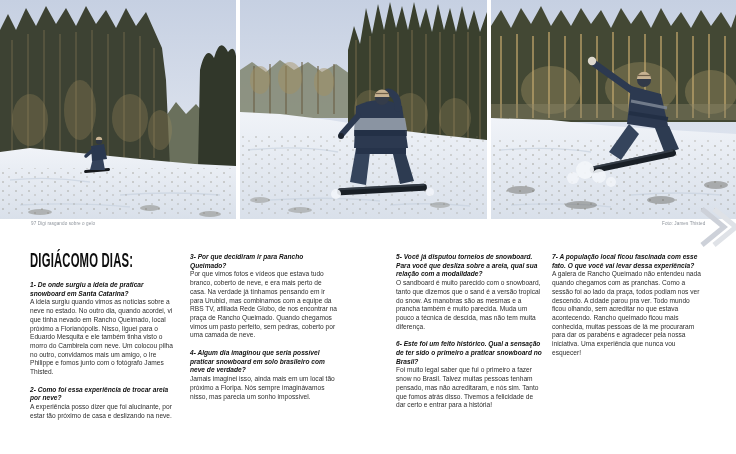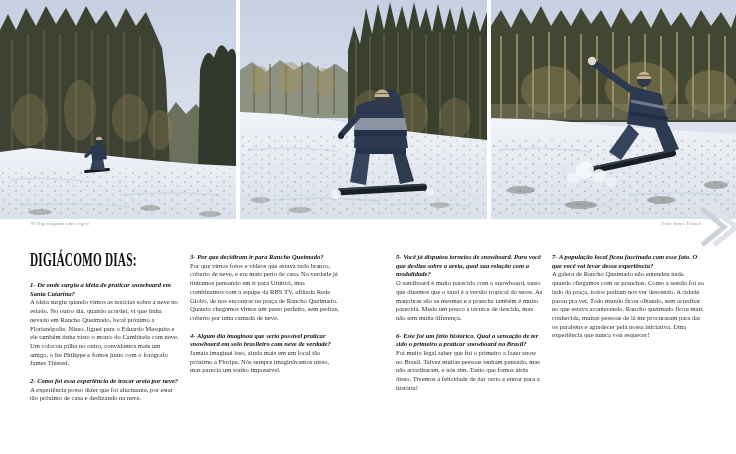--- a/index.html
+++ b/index.html
@@ -1,17 +1,17 @@
 <!DOCTYPE html>
 <html><head>
 <meta charset="utf-8">
 <style>
   html,body{margin:0;padding:0;background:#ffffff;}
   .page{position:relative;width:736px;height:454px;background:#ffffff;overflow:hidden;
-        font-family:Liberation Serif, serif;color:#2b2b2b;}
+        font-family:Liberation Sans, sans-serif;color:#2b2b2b;}
   .photo{position:absolute;top:0;height:219px;overflow:hidden;background:#dfe5ef;}
   .photo svg{display:block;}
   #photo1{left:0;width:236px;}
   #photo2{left:240px;width:247px;}
   #photo3{left:491px;width:245px;}
   .caption{position:absolute;top:221px;font-size:4.6px;line-height:5.5px;color:#8f959d;letter-spacing:.1px;}
   #caption-left{left:31px;}
   #photo-credit{left:662px;}
   .title{position:absolute;left:30px;top:249px;margin:0;font-size:19.5px;font-weight:900;
          letter-spacing:.3px;color:#0d0d0d;white-space:nowrap;

